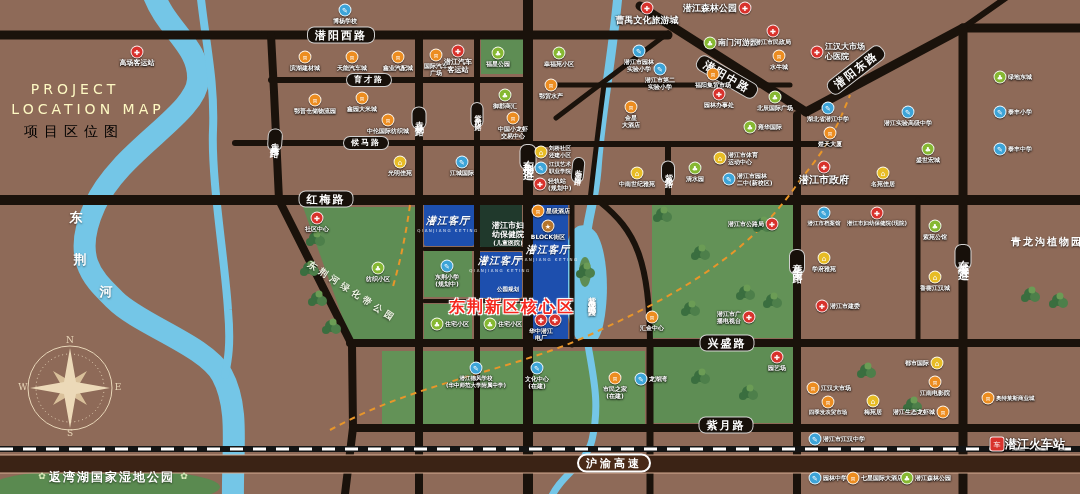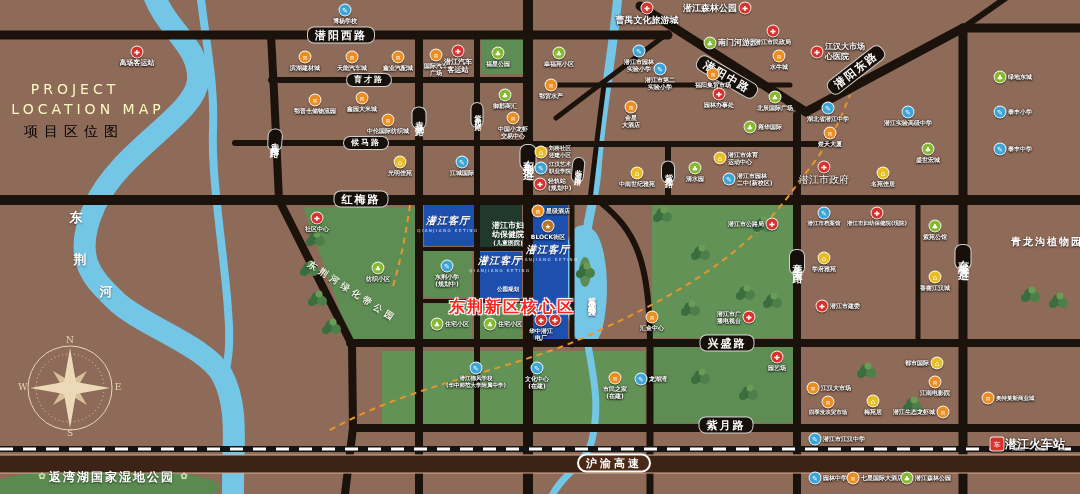--- a/index.html
+++ b/index.html
@@ -232,21 +232,21 @@
       <circle r="34" fill="none" stroke="#e8d6b8" stroke-width="1" stroke-dasharray="1 3"></circle>
       <path d="M0,-24 L5,-5 L24,0 L5,5 L0,24 L-5,5 L-24,0 L-5,-5 Z" fill="#d9c09a" transform="rotate(45)"></path>
       <path d="M0,-40 L6,-6 L40,0 L6,6 L0,40 L-6,6 L-40,0 L-6,-6 Z" fill="#ecd9b8"></path>
       <circle r="3" fill="#ecd9b8"></circle>
     </g>
   </svg>
   <div id="labels">
       <div class="pill h" style="font-size: 11px; left: 341px; top: 35px; transform: translate(-50%, -50%) rotate(0deg);">潜阳西路</div>
       <div class="pill h" style="font-size: 8px; left: 369px; top: 80px; transform: translate(-50%, -50%) rotate(0deg);">育才路</div>
       <div class="pill h" style="font-size: 8px; left: 366px; top: 143px; transform: translate(-50%, -50%) rotate(0deg);">候马路</div>
-      <div class="pill h" style="font-size: 11px; left: 361px; top: 199px; transform: translate(-50%, -50%) rotate(0deg);">红梅路</div>
+      <div class="pill h" style="font-size: 11px; left: 326px; top: 199px; transform: translate(-50%, -50%) rotate(0deg);">红梅路</div>
       <div class="pill h" style="font-size: 11px; left: 727px; top: 343px; transform: translate(-50%, -50%) rotate(0deg);">兴盛路</div>
       <div class="pill h" style="font-size: 11px; left: 726px; top: 425px; transform: translate(-50%, -50%) rotate(0deg);">紫月路</div>
       <div class="pill h" style="font-size: 11px; left: 727px; top: 77px; transform: translate(-50%, -50%) rotate(30deg);">潜阳中路</div>
       <div class="pill h" style="font-size: 11px; left: 856px; top: 70px; transform: translate(-50%, -50%) rotate(-38deg);">潜阳东路</div>
       <div class="pill h hwy" style="font-size: 11px; left: 614px; top: 463px; transform: translate(-50%, -50%) rotate(0deg);">沪渝高速</div>
       <div class="pill v" style="font-size: 9px; left: 275px; top: 140px; transform: translate(-50%, -50%) rotate(4deg);">袁梅路</div>
       <div class="pill v" style="font-size: 9px; left: 419px; top: 118px; transform: translate(-50%, -50%) rotate(0deg);">袁杨路</div>
       <div class="pill v" style="font-size: 7px; left: 477px; top: 115px; transform: translate(-50%, -50%) rotate(0deg);">紫光西路</div>
       <div class="pill v" style="font-size: 11px; left: 528px; top: 157px; transform: translate(-50%, -50%) rotate(0deg);">东荆大道</div>
       <div class="pill v" style="font-size: 7px; left: 578px; top: 170px; transform: translate(-50%, -50%) rotate(6deg);">临河南路</div>
@@ -470,21 +470,21 @@
         </div>
       </div>
       <div class="poi" style="left: 830px; top: 133px;">
         <span class="dot" style="width: 11px; height: 11px; background: rgb(236, 141, 33); font-size: 7px;">¤</span>
         <div class="plabel b" style="font-size: 6px;">
           <div>楚天大厦</div>
         </div>
       </div>
       <div class="poi" style="left: 824px; top: 167px;">
         <span class="dot" style="width: 11px; height: 11px; background: rgb(216, 50, 44); font-size: 7px;">✚</span>
-        <div class="plabel b" style="font-size: 10px; font-weight: normal;">
+        <div class="plabel b" style="font-size: 10px; font-weight: bold;">
           <div>潜江市政府</div>
         </div>
       </div>
       <div class="poi" style="left: 631px; top: 107px;">
         <span class="dot" style="width: 11px; height: 11px; background: rgb(236, 141, 33); font-size: 7px;">¤</span>
         <div class="plabel b" style="font-size: 6px;">
           <div>金星</div>
           <div>大酒店</div>
         </div>
       </div>

